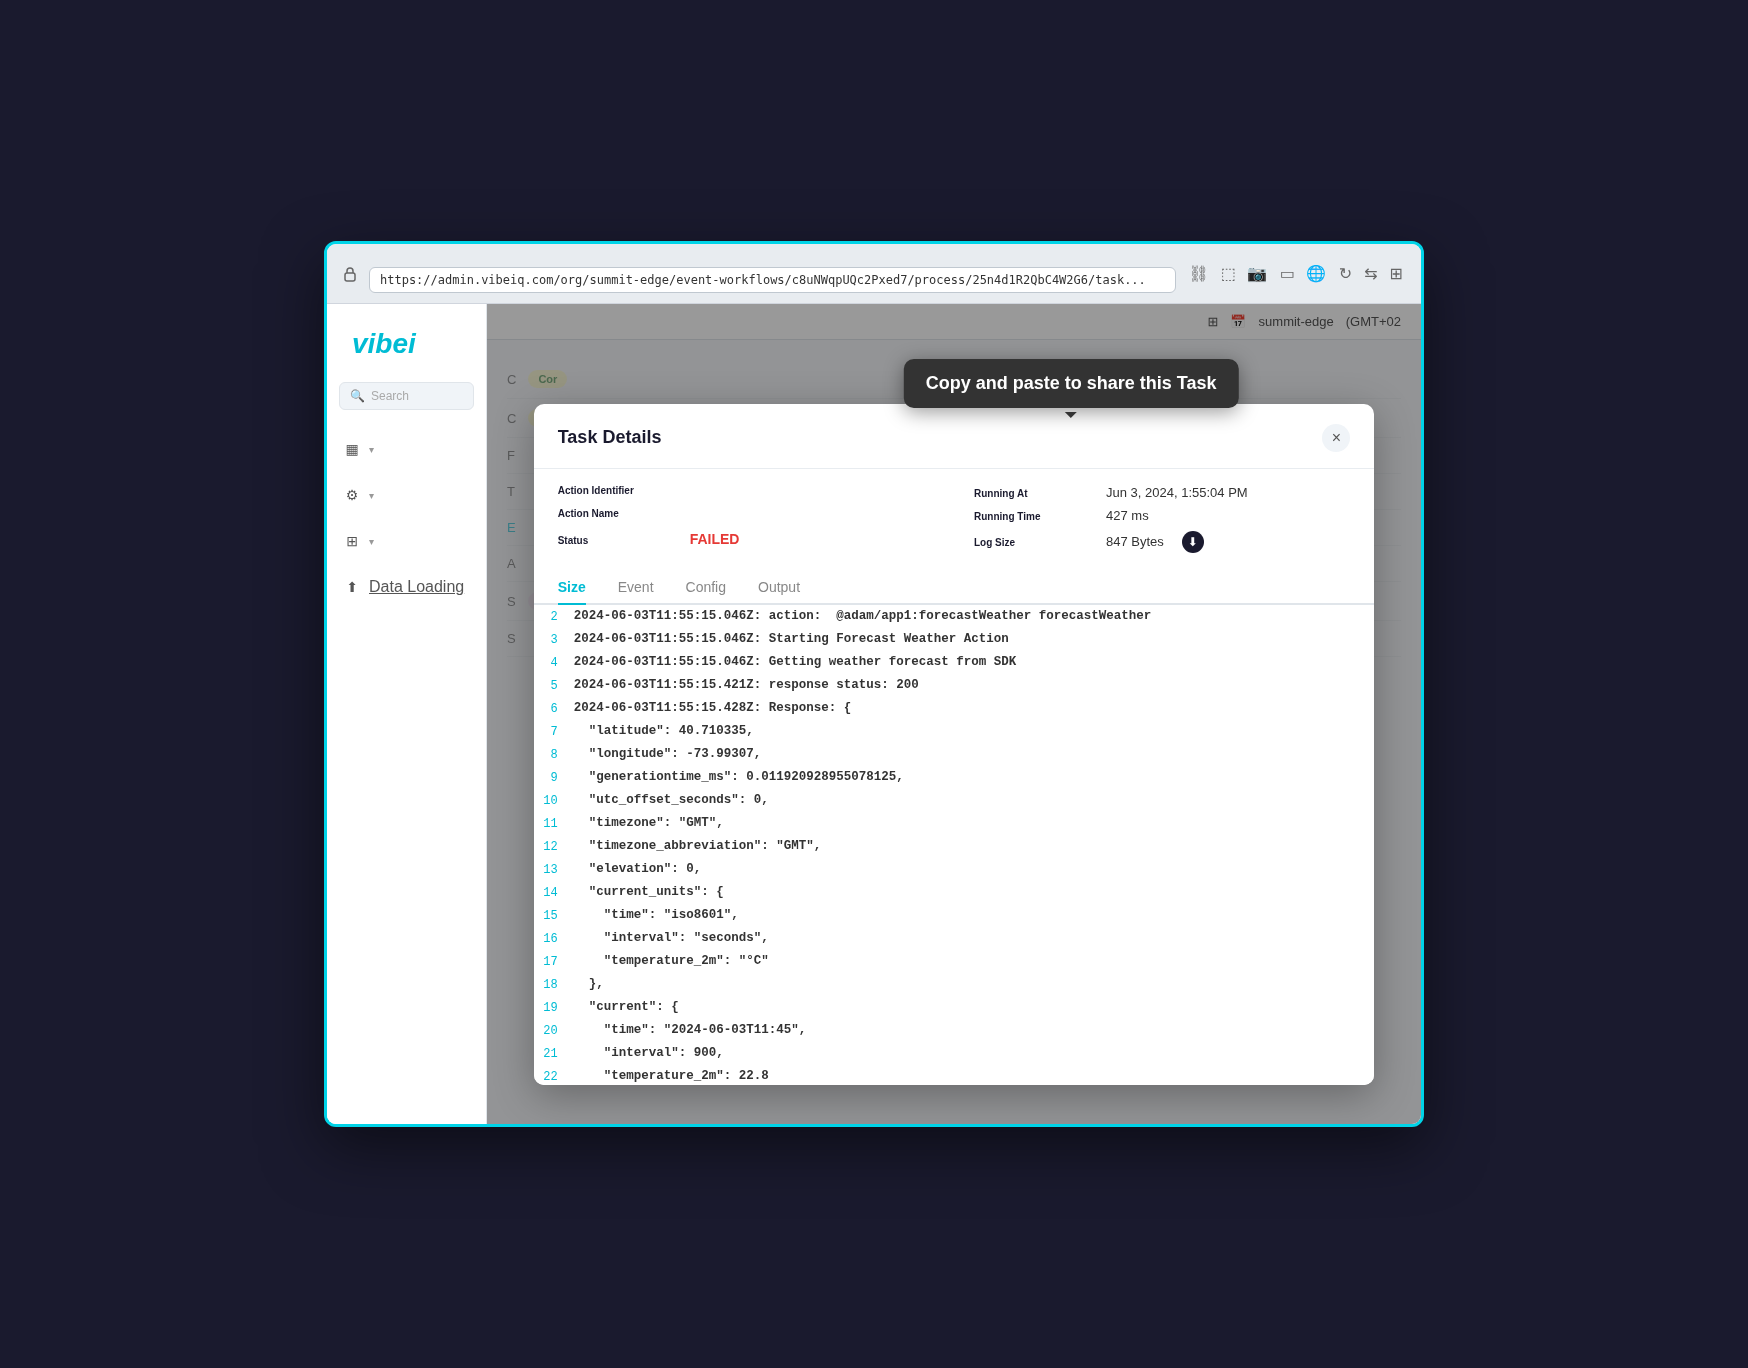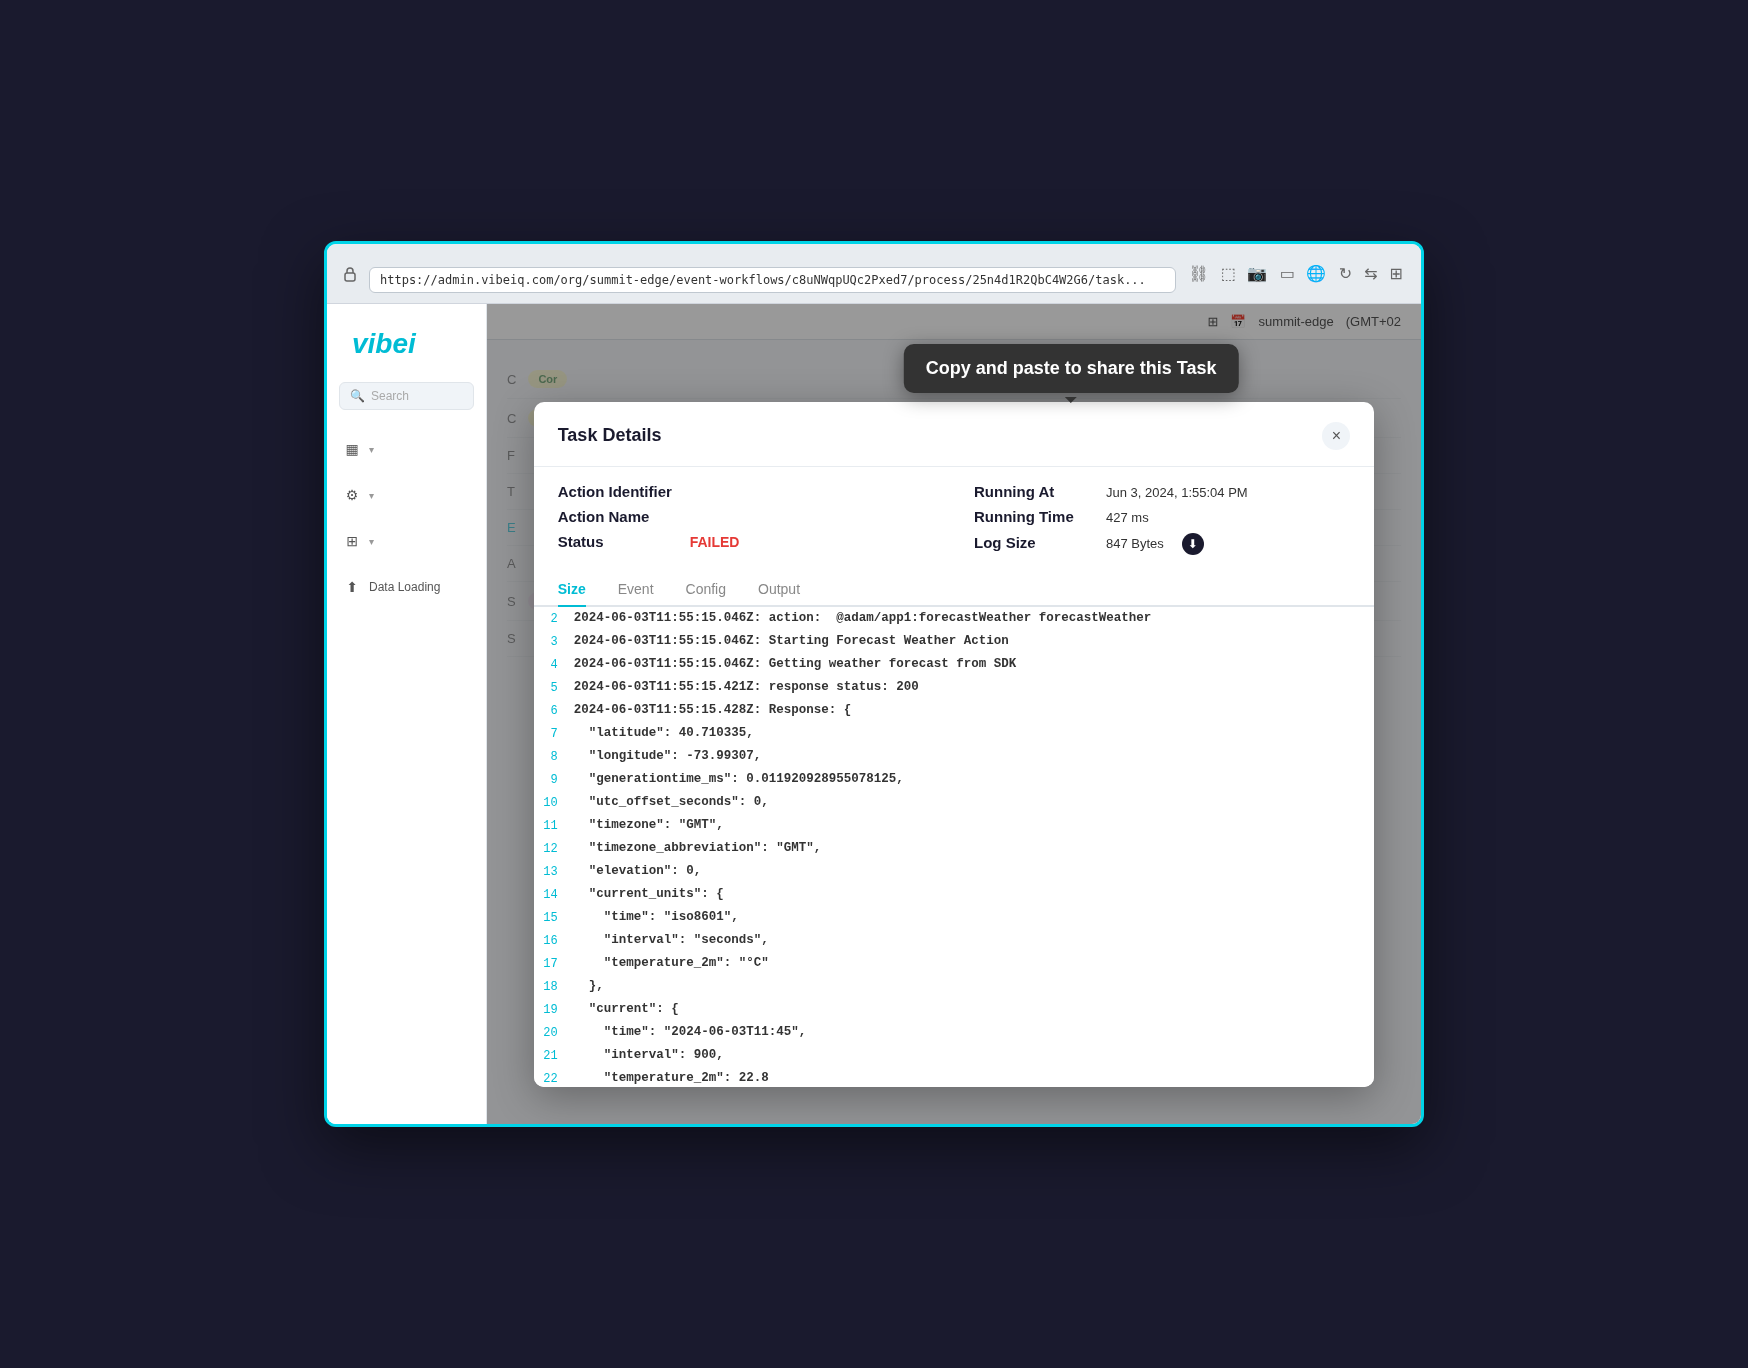--- a/index.html
+++ b/index.html
@@ -164,21 +164,21 @@
       background: rgba(0,0,0,0.4);
       display: flex;
       align-items: center;
       justify-content: center;
       z-index: 100;
     }
 
     
     .tooltip-bubble {
       position: absolute;
-      top: 40px;
+      top: 55px;
       left: 50%;
       transform: translateX(-15%);
       background: #333;
       color: white;
       padding: 14px 22px;
       border-radius: 10px;
       font-size: 18px;
       font-weight: 700;
       white-space: nowrap;
       z-index: 200;
@@ -244,21 +244,21 @@
     }
 
     .meta-row {
       display: flex;
       align-items: baseline;
       gap: 12px;
     }
 
     .meta-label {
       font-weight: 700;
-      font-size: 15px;
+      font-size: 10px;
       color: #1a1a2e;
       min-width: 120px;
     }
 
     .meta-value {
       font-size: 13px;
       color: #333;
     }
 
     .meta-value.failed {
@@ -423,21 +423,21 @@
       <div class="sidebar-section">
         <div class="sidebar-item">
           <span class="icon">⊞</span>
           <span class="arrow">▾</span>
         </div>
       </div>
 
       <div class="sidebar-section">
         <div class="sidebar-item">
           <span class="icon">⬆</span>
-          <span style="font-size:12px;">Data Loading</span>
+          <span style="font-size:16px;text-decoration:underline;">Data Loading</span>
         </div>
       </div>
     </div>
 
     <div class="main-area">
 
       <div class="app-header">
         <div></div>
         <div class="header-right">
           <span>⊞</span>

